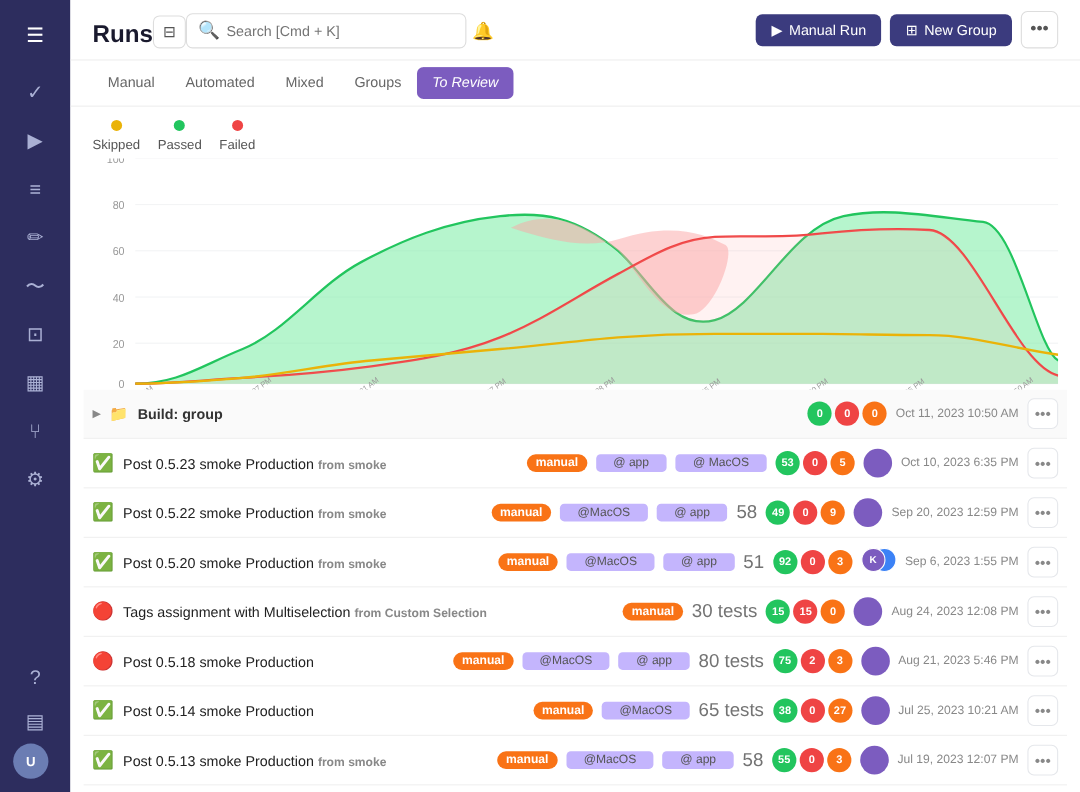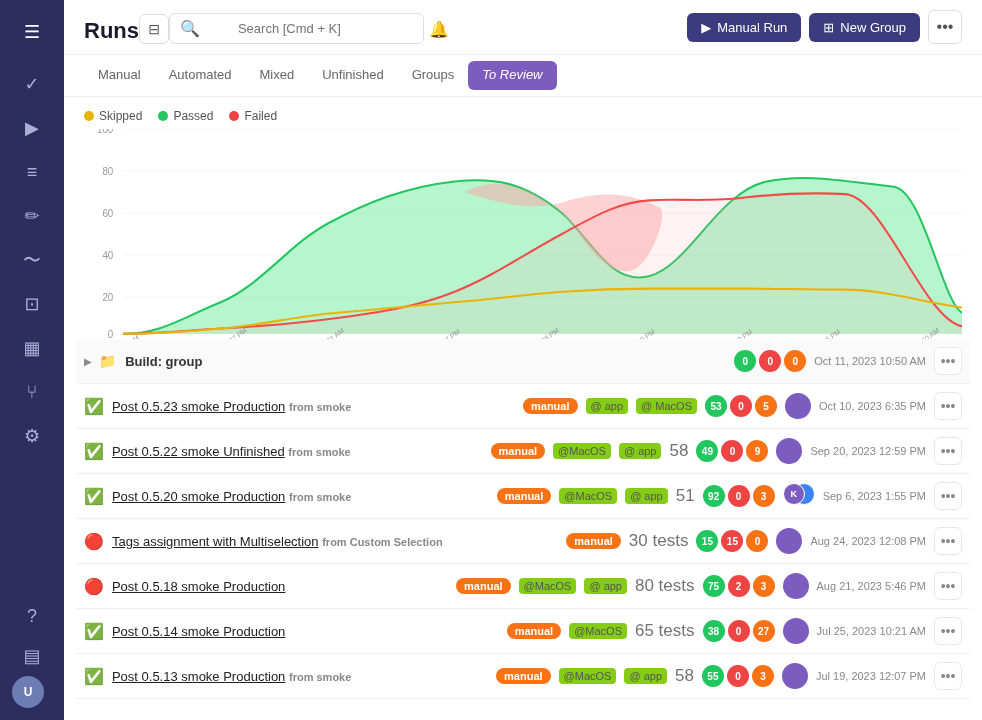--- a/index.html
+++ b/index.html
@@ -89,21 +89,20 @@
       gap: 6px;
       background: white;
     }
     .search-box input {
       border: none;
       outline: none;
       font-size: 13px;
       color: #0f766e;
       width: 100%;
       background: transparent;
-      margin-left: 32px;
     }
     .header-spacer { flex: 1; }
     .header-actions { display: flex; gap: 8px; align-items: center; }
     .btn-manual-run {
       display: flex;
       align-items: center;
       gap: 6px;
       background: #3b3b7e;
       color: white;
       border: none;
@@ -182,21 +181,21 @@
       flex-shrink: 0;
     }
     .legend {
       display: flex;
       gap: 16px;
       margin-bottom: 6px;
       font-size: 12px;
       color: #555;
       align-items: center;
     }
-    .legend-item { display: flex; align-items: center; gap: 5px; }
+    .legend-item { display: flex; align-items: center; gap: 5px; flex-direction: column; }
     .legend-dot { width: 10px; height: 10px; border-radius: 50%; }
 
     .chart-container {
       position: relative;
       height: 210px;
       width: 100%;
     }
     svg.chart { width: 100%; height: 100%; }
 
     
@@ -210,36 +209,36 @@
       align-items: center;
       padding: 8px 8px;
       border-bottom: 1px solid #f0f0f0;
       gap: 8px;
       font-size: 13px;
       color: #333;
     }
     .status-green { color: #22c55e; font-size: 16px; }
     .status-red { color: #ef4444; font-size: 16px; }
     .row-name { flex: 1; min-width: 0; }
-    .row-name-text { font-weight: 500; color: #222; text-decoration: underline; }
+    .row-name-text { font-weight: 500; color: #222; }
     .row-source { font-size: 11px; color: #888; font-weight: bold; }
     .tag {
       padding: 2px 8px;
       border-radius: 12px;
       font-size: 11px;
       font-weight: 600;
       flex-shrink: 0;
     }
     .tag-manual { background: #f97316; color: white; }
     .at-tag {
-      padding: 2px 5px;
+      padding: 2px 16px;
       border-radius: 4px;
       font-size: 11px;
       color: #555;
-      background: #84cc16;
+      background: #c4b5fd;
       flex-shrink: 0;
     }
     .test-count { font-size: 17px; color: #737373; flex-shrink: 0; }
     .badge-group { display: flex; gap: 3px; flex-shrink: 0; align-items: center; }
     .badge {
       width: 22px;
       height: 22px;
       border-radius: 50%;
       display: flex;
       align-items: center;
@@ -355,21 +354,20 @@
         <span>New Group</span>
       </button>
       <button class="btn-more">•••</button>
     </div>
   </div>
 
   <div class="tabs">
     <div class="tab">Manual</div>
     <div class="tab">Automated</div>
     <div class="tab">Mixed</div>
-    <div class="tab">Unfinished</div>
     <div class="tab">Groups</div>
     <div class="tab active-tab">To Review</div>
   </div>
 
   <div class="chart-area">
     <div class="legend">
       <div class="legend-item">
         <div class="legend-dot" style="background:#eab308;"></div>
         <span>Skipped</span>
       </div>
@@ -454,21 +452,21 @@
         <div class="badge badge-orange">5</div>
       </div>
       <div class="user-avatar" style="background:#7c5cbf;"></div>
       <span class="row-date">Oct 10, 2023 6:35 PM</span>
       <button class="row-actions">•••</button>
     </div>
 
     <div class="table-row-item">
       <span class="status-green">✅</span>
       <div class="row-name">
-        <span class="row-name-text">Post 0.5.22 smoke Unfinished</span>
+        <span class="row-name-text">Post 0.5.22 smoke Production</span>
         <span class="row-source"> from <b>smoke</b></span>
       </div>
       <span class="tag tag-manual">manual</span>
       <span class="at-tag">@MacOS</span>
       <span class="at-tag">@ app</span>
       <span class="test-count">58</span>
       <div class="badge-group">
         <div class="badge badge-green">49</div>
         <div class="badge badge-red">0</div>
         <div class="badge badge-orange">9</div>

